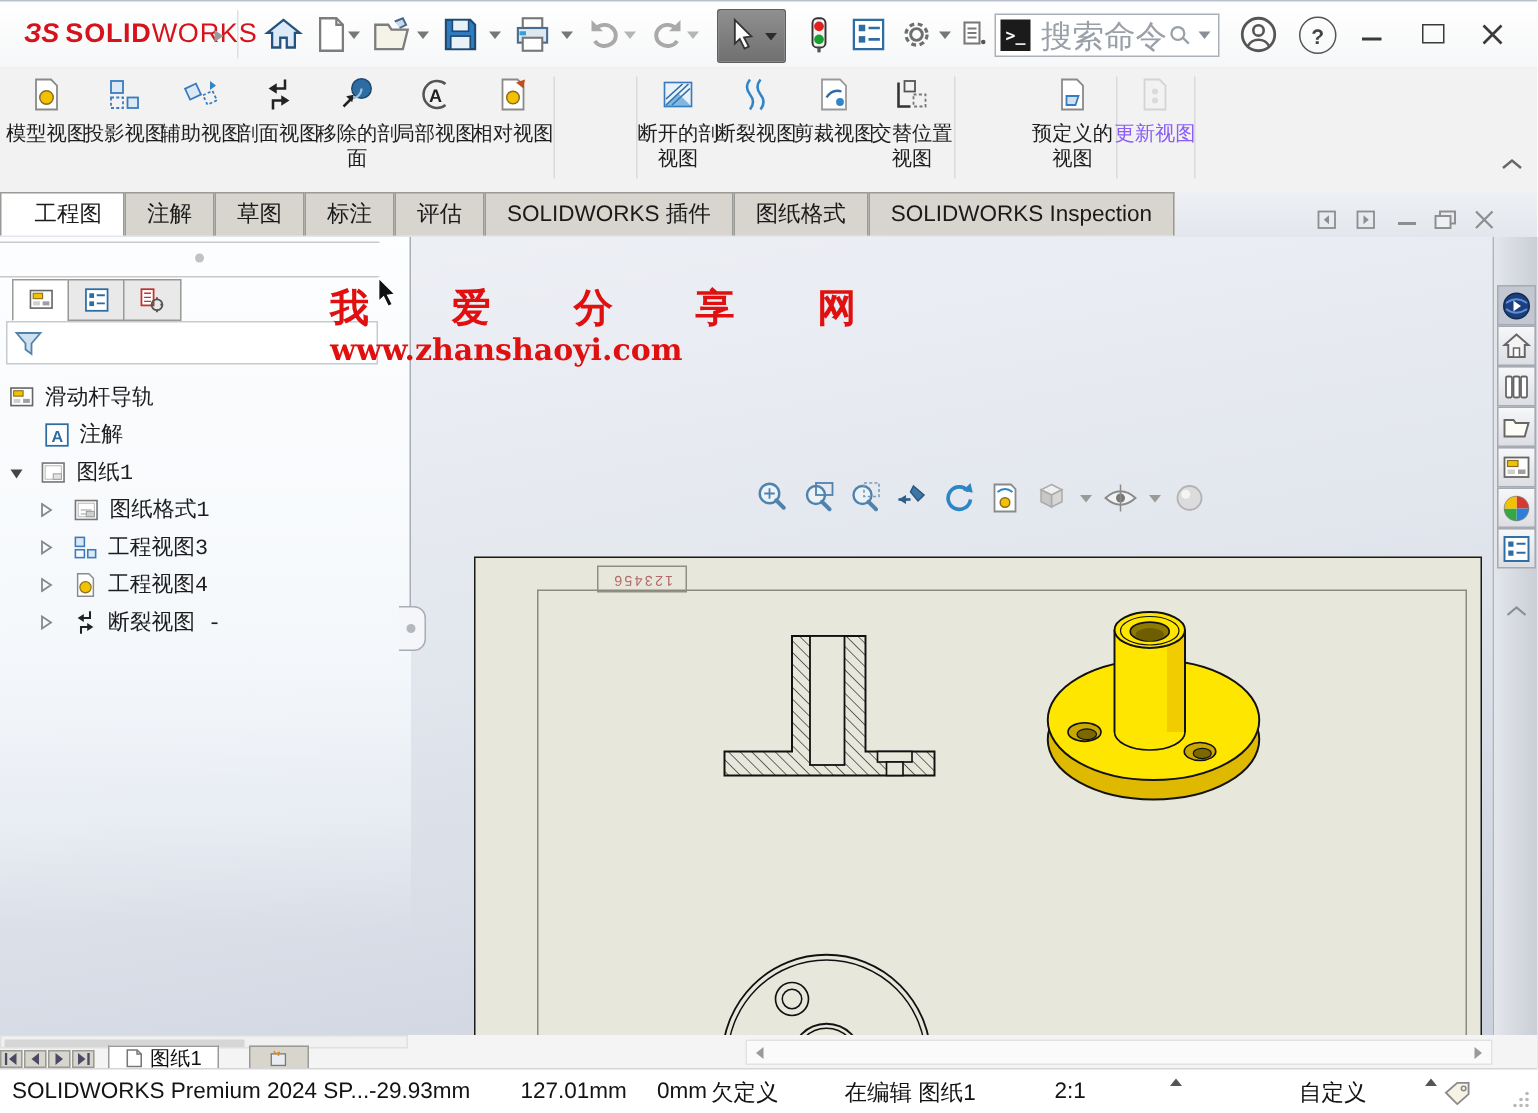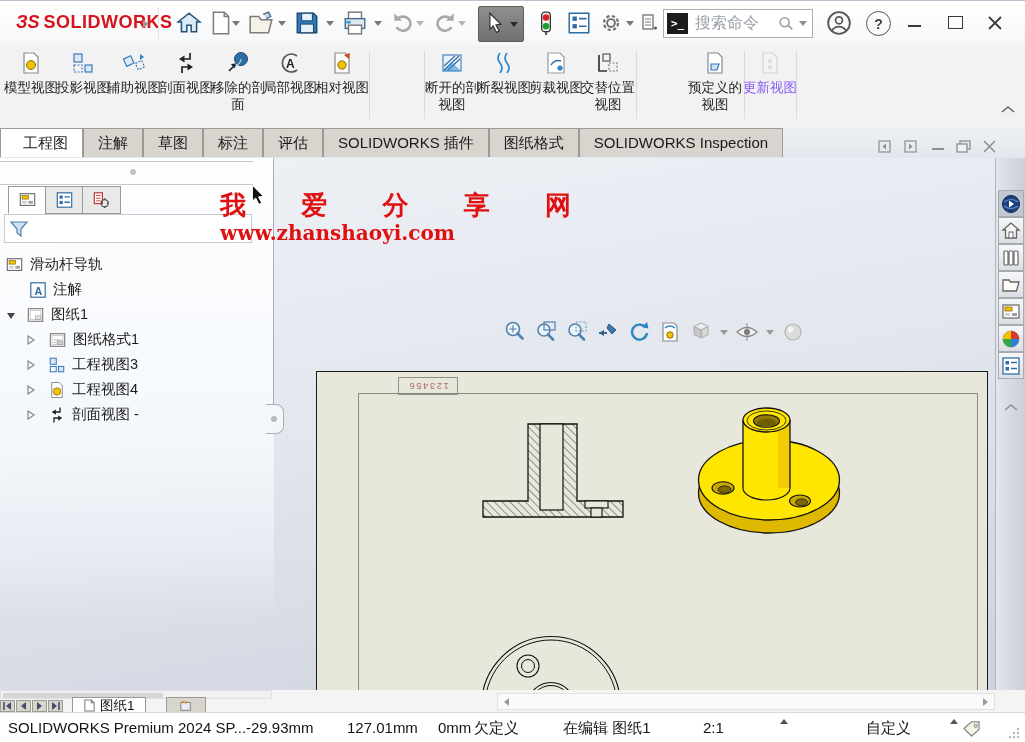--- a/index.html
+++ b/index.html
@@ -5,32 +5,32 @@
   html,body{margin:0;padding:0;}
   body{width:1025px;height:742px;position:relative;overflow:hidden;background:#fff;
        font-family:"Liberation Sans",sans-serif;-webkit-font-smoothing:antialiased;}
   .abs{position:absolute;}
   
   .titlebar{left:0;top:0;width:1025px;height:44px;background:linear-gradient(#ffffff,#f6f7f8);
             border-top:1px solid #b9c2cf;border-bottom:1px solid #e3e3e3;}
   .logo{left:16px;top:11px;font-size:18px;color:#d6121c;white-space:nowrap;}
   .logo b{font-style:italic;font-weight:700;margin-right:4px;}
   .logo .sw1{font-weight:700;letter-spacing:.5px;}
-  .logo .sw2{font-weight:700;letter-spacing:.5px;}
+  .logo .sw2{font-weight:400;letter-spacing:.5px;}
   .tb-sep{left:158px;top:6px;width:1px;height:32px;background:#e0e0e0;}
   .tbi{width:26px;height:26px;top:9px;}
   .dd{width:0;height:0;border-left:4px solid transparent;border-right:4px solid transparent;
       border-top:5px solid #777;top:20px;}
   .selbox{left:478px;top:5px;width:44px;height:34px;background:linear-gradient(#8f8f8f,#707070);
           border:1px solid #5d5d5d;border-radius:2px;}
   .searchbox{left:663px;top:8px;width:148px;height:27px;background:#fff;border:1px solid #aab0b8;
              display:flex;align-items:center;}
   .prompt{width:21px;height:21px;background:#1b1b1b;color:#fff;font-size:11px;font-weight:700;
           margin-left:3px;display:flex;align-items:center;justify-content:center;font-family:"DejaVu Sans Mono",monospace;}
-  .search-ph{color:#9aa0a8;font-size:16px;margin-left:7px;flex:1;white-space:nowrap;}
+  .search-ph{color:#9aa0a8;font-size:21px;margin-left:7px;flex:1;white-space:nowrap;}
   .win-min{left:908px;top:24px;width:13px;height:2px;background:#3a3a3a;}
   .win-max{left:948px;top:15px;width:13px;height:11px;border:1.6px solid #3a3a3a;}
   .helpcirc{width:23px;height:23px;border:1.7px solid #555;border-radius:50%;color:#444;
             font-size:14px;font-weight:700;display:flex;align-items:center;justify-content:center;}
   
   .ribbon{left:0;top:45px;width:1025px;height:83px;background:#f2f2f2;}
   .rbtn{top:3px;width:54px;height:78px;text-align:center;cursor:default;}
   .rbtn svg{display:inline-block;margin-top:3px;}
   .rlabel{font-size:13.5px;line-height:17px;color:#1e1e1e;word-break:break-all;}
   .rbtn.dis .rlabel{color:#8b5cf6;}
@@ -59,21 +59,21 @@
           background:linear-gradient(180deg,rgba(253,254,255,.98) 0%,rgba(246,249,252,.95) 50%,rgba(240,244,250,.55) 72%,rgba(240,244,250,0) 86%);}
   .fpanel-border{left:273px;top:158px;width:1px;height:246px;background:#a9aeb6;}
   .collapse-tab{left:266px;top:404px;width:17px;height:28px;background:#f4f6f9;border:1px solid #a9aeb6;
                 border-left:none;border-radius:0 8px 8px 0;}
   .ptab{top:28px;width:37px;height:26px;border:1px solid #9a9a96;background:#e9e9e9;
         display:flex;align-items:center;justify-content:center;}
   .ptab.active{background:#fff;border-bottom:1px solid #fff;}
   .filterbox{left:4px;top:56px;width:246px;height:27px;background:#fff;border:1px solid #c6cbd2;
              display:flex;align-items:center;}
   .trow{left:0;width:273px;height:25px;display:flex;align-items:center;font-size:14.5px;color:#1d1d1d;}
-  .trow .tt{margin-left:6px;white-space:nowrap;}
+  .trow .tt{margin-left:6px;white-space:nowrap;font-family:Liberation Mono, monospace;}
   .hline{background:#c9c9c9;height:1px;}
   
   .taskpane{left:995px;top:158px;width:30px;height:554px;background:linear-gradient(90deg,#e3e6eb,#c9cdd6);
             border-left:1px solid #b0b4bc;}
   .tp-tile{left:2px;width:26px;height:27px;border:1px solid #a6aab2;box-sizing:border-box;
            background:linear-gradient(#f6f7f9,#dcdee3);display:flex;align-items:center;justify-content:center;}
   .tp-tile.pressed{background:#c2c7d1;}
   
   .sheetstrip{left:0;top:690px;width:1025px;height:22px;background:#f4f4f4;}
   .pane-scroll{left:0;top:0;width:272px;height:9px;background:#f1f1f1;border:1px solid #e0e0e0;box-sizing:border-box;}
@@ -624,21 +624,21 @@
   <div class="trow abs" style="top:244px">
     <svg style="margin-left:26px" width="10" height="10" viewBox="0 0 10 10">
         <path d="M2 1l6 4-6 4z" fill="none" stroke="#888" stroke-width="1.2"></path>
       </svg>
     <svg style="margin-left:12px" width="18" height="18" viewBox="0 0 24 24">
         <path d="M16 2v6H9" fill="none" stroke="#222" stroke-width="1.8"></path>
         <path d="M10.5 4.5L5 8l5.5 3.5z" fill="#222"></path>
         <path d="M8 22v-6h7" fill="none" stroke="#222" stroke-width="1.8"></path>
         <path d="M13.5 12.5L19 16l-5.5 3.5z" fill="#222"></path>
       </svg>
-    <span class="tt">剖面视图 -</span>
+    <span class="tt">断裂视图 -</span>
   </div>
 </div>
 <div class="abs fpanel-border"></div>
 <div class="abs collapse-tab">
   <div style="position:absolute;left:5px;top:11px;width:6px;height:6px;border-radius:50%;background:#b5b9bf"></div>
 </div>
 
 <div class="abs wm1">我 爱 分 享 网</div>
 <div class="abs wm2">www.zhanshaoyi.com</div>
 <svg class="abs cursor" width="17" height="22" viewBox="0 0 14 18">

